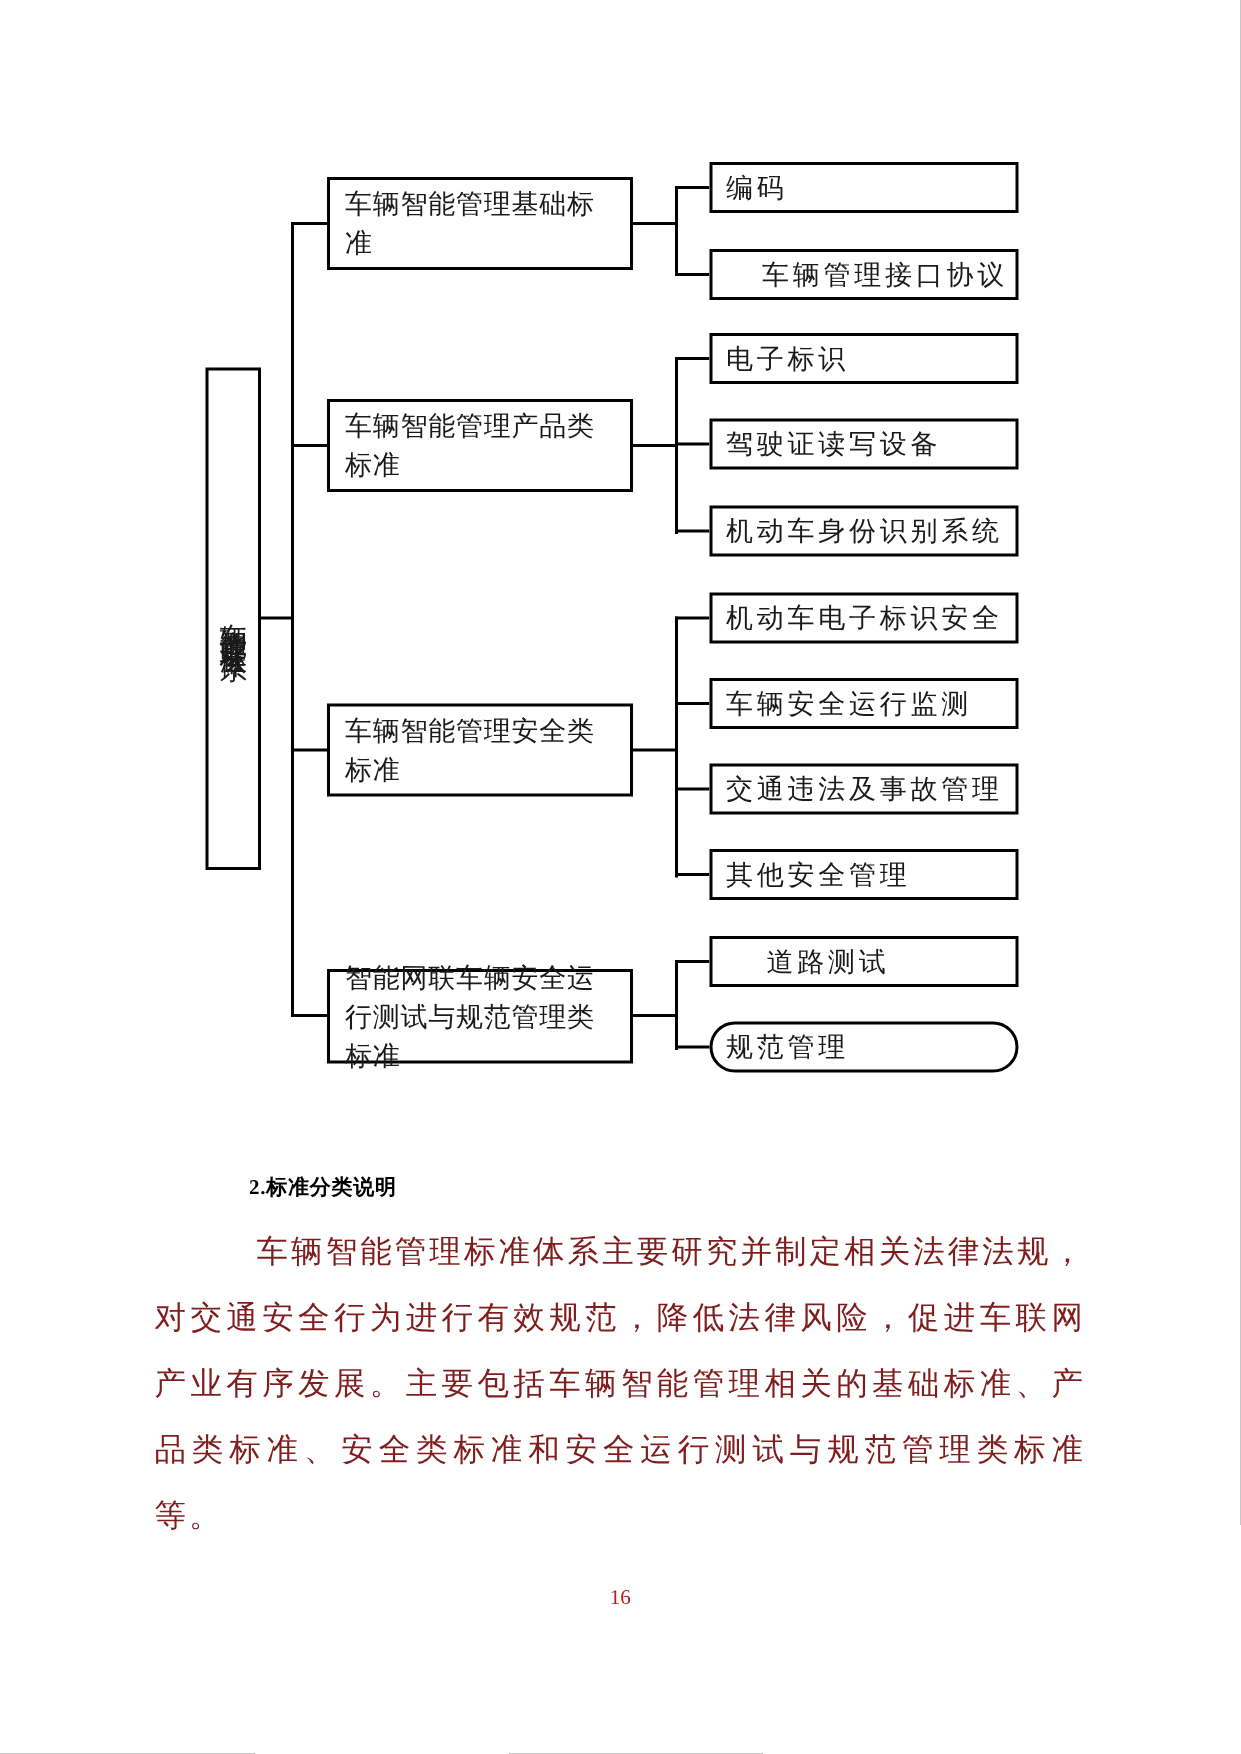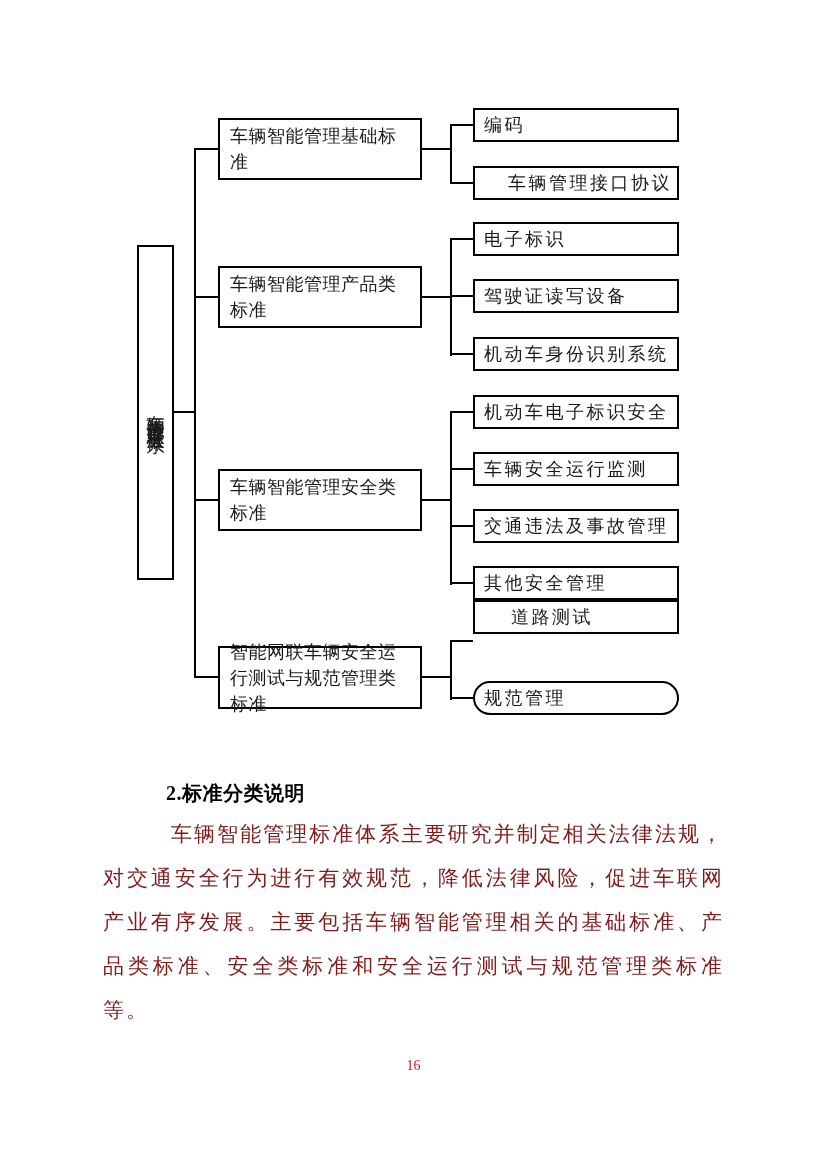--- a/index.html
+++ b/index.html
@@ -53,21 +53,21 @@
     overflow: hidden;
   }
   .hline, .vline { position: absolute; background: #000000; }
   .hline { height: 2px; }
   .vline { width: 2px; }
 
   
   .heading {
     position: absolute;
     left: 166px; top: 780px;
-    font-size: 20px;
+    font-size: 14px;
     font-weight: bold;
     line-height: 26px;
     letter-spacing: 0.5px;
     color: #000000;
   }
   .paragraph {
     position: absolute;
     left: 103px; top: 812px;
     width: 621px;
     font-size: 21px;
@@ -139,21 +139,21 @@
 
     <div class="nbox leaf-box" style="top:279px;">驾驶证读写设备</div>
     <div class="nbox leaf-box" style="top:222px;">电子标识</div>
     <div class="nbox leaf-box" style="top:337px;">机动车身份识别系统</div>
 
     <div class="nbox leaf-box" style="top:395px;">机动车电子标识安全</div>
     <div class="nbox leaf-box" style="top:452px;">车辆安全运行监测</div>
     <div class="nbox leaf-box" style="top:509px;">交通违法及事故管理</div>
     <div class="nbox leaf-box" style="top:566px;">其他安全管理</div>
 
-    <div class="nbox leaf-box" style="top:600px;padding-left:36px;">道路测试</div>
+    <div class="nbox leaf-box" style="top:624px;padding-left:36px;">道路测试</div>
     <div class="nbox leaf-box" style="top:681px;border-radius:17px;">规范管理</div>
   </div>
 
   <div class="heading">2.标准分类说明</div>
 
   <div class="paragraph">
     <div class="para-line first">车辆智能管理标准体系主要研究并制定相关法律法规，</div>
     <div class="para-line">对交通安全行为进行有效规范，降低法律风险，促进车联网</div>
     <div class="para-line">产业有序发展。主要包括车辆智能管理相关的基础标准、产</div>
     <div class="para-line">品类标准、安全类标准和安全运行测试与规范管理类标准</div>

